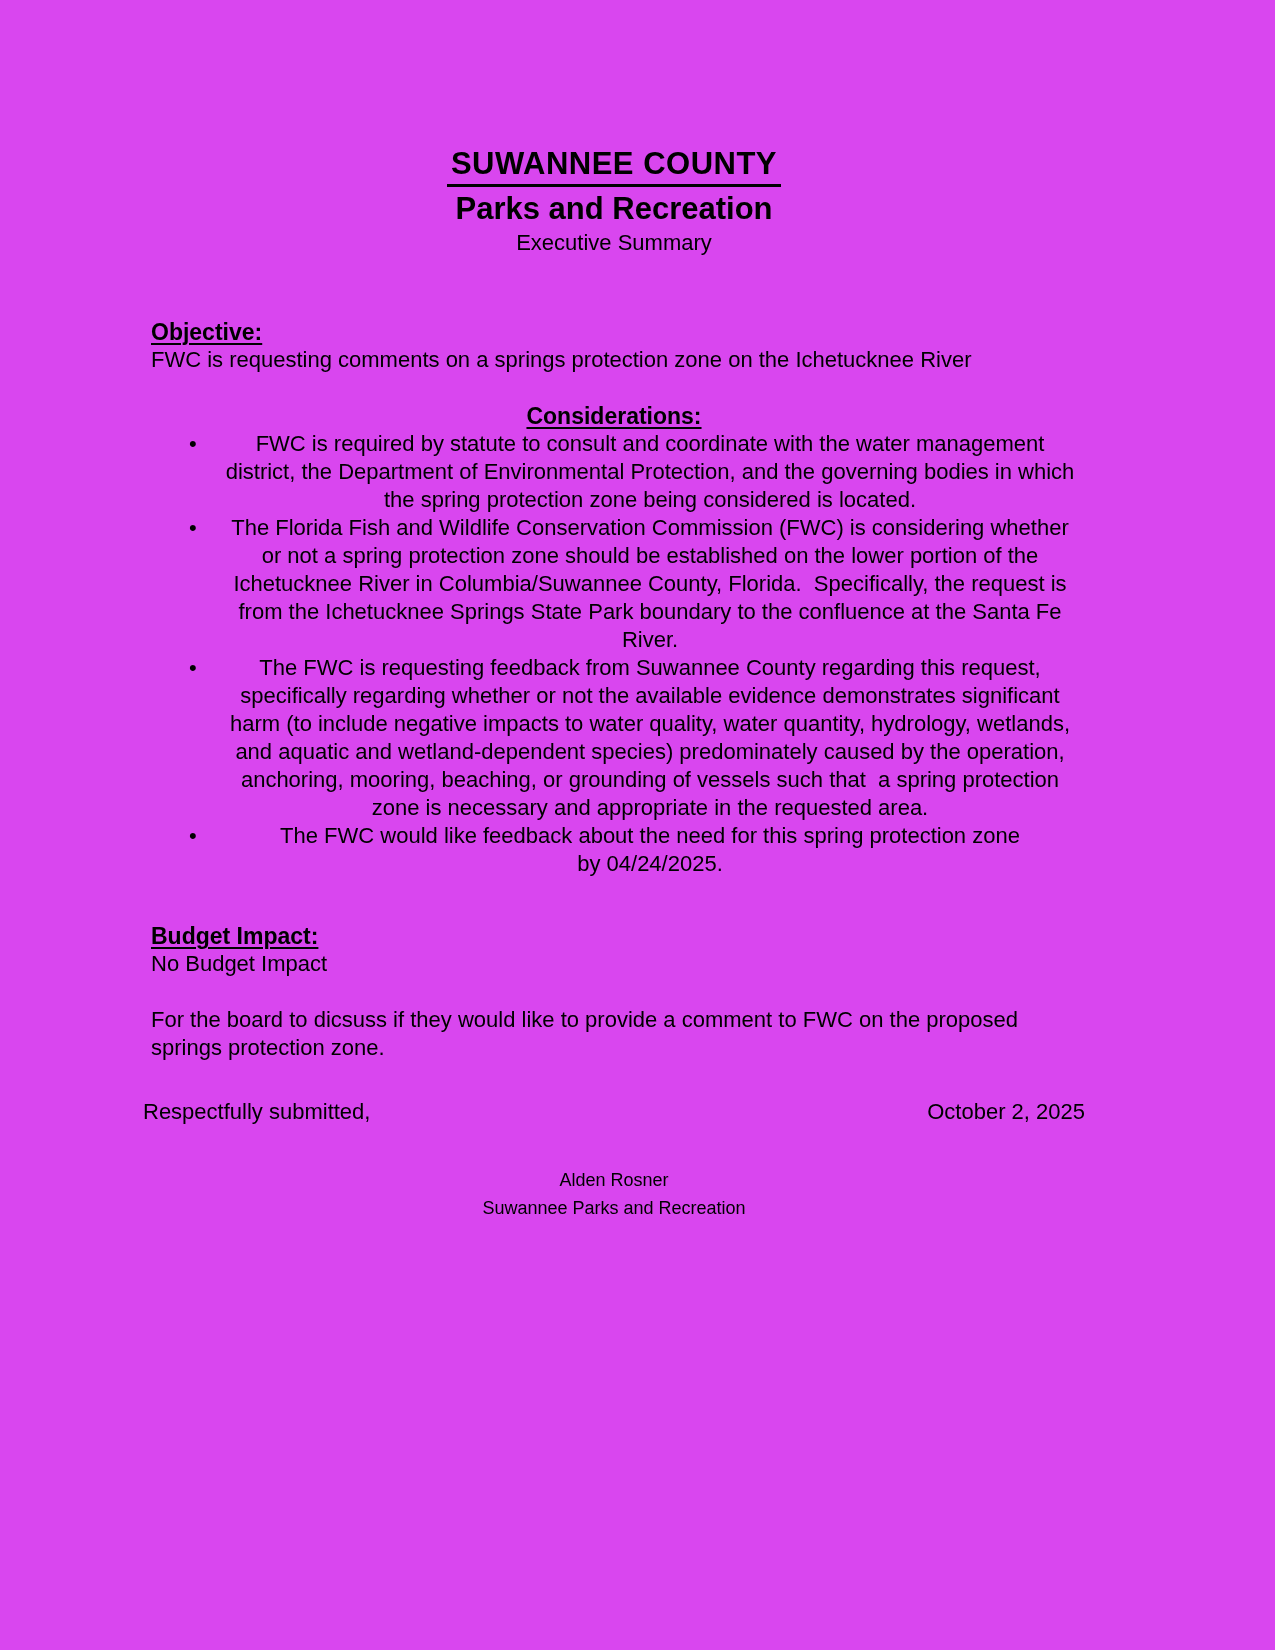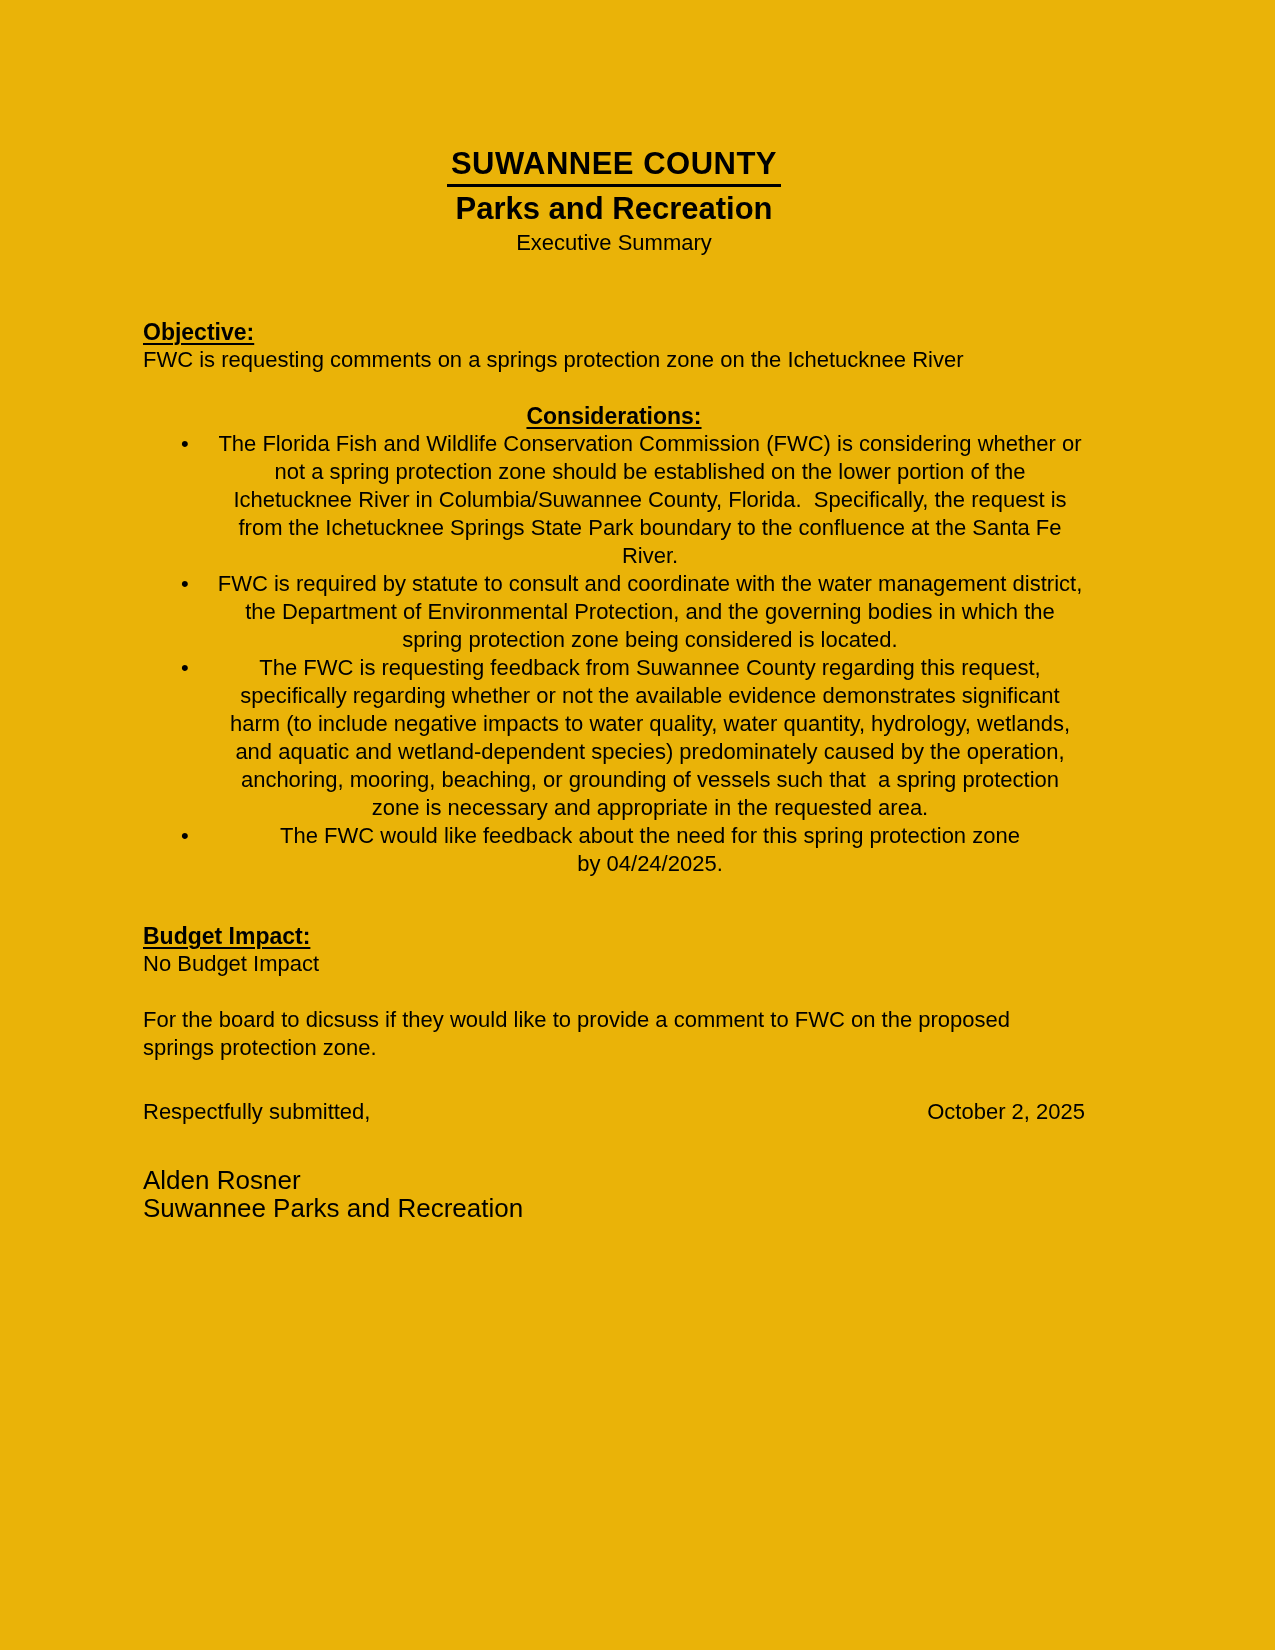--- a/index.html
+++ b/index.html
@@ -7,21 +7,21 @@
   body {
     width: 1275px;
     height: 1650px;
     font-family: "Liberation Sans", sans-serif;
     color: #000000;
     -webkit-font-smoothing: antialiased;
   }
   .page {
     width: 1275px;
     height: 1650px;
-    background: #eab308;
+    background: #d946ef;
     padding: 146px 190px 0 143px;
     overflow: hidden;
   }
 
   
   .doc-header { text-align: center; margin-bottom: 62px; }
   .title-wrap { line-height: 1.15; }
   .doc-title {
     display: inline-block;
     font-size: 31px;
@@ -49,21 +49,21 @@
     line-height: 28px;
     text-decoration: underline;
     text-decoration-thickness: 2px;
     text-underline-offset: 3px;
   }
   .body-text {
     font-size: 22px;
     line-height: 28px;
     white-space: pre-wrap;
   }
-  .sec { margin: 0; }
+  .sec { margin: 8px; }
   .sec-objective      { margin-bottom: 28px; }
   .sec-considerations { margin-bottom: 44px; text-align: center; }
   .sec-budget         { margin-bottom: 28px; }
   .sec-recommendation { margin-bottom: 36px; }
 
   ul.bullets { list-style: none; }
   li.bullet {
     position: relative;
     font-size: 22px;
     line-height: 28px;
@@ -81,22 +81,23 @@
   .sig-row {
     display: flex;
     justify-content: space-between;
     align-items: baseline;
     font-size: 22px;
     line-height: 28px;
     margin-bottom: 40px;
     text-align: center;
   }
   .sig-name, .sig-org {
-    font-size: 26px;
+    font-size: 18px;
     line-height: 28px;
+    text-align: center;
   }
 </style>
 </head>
 <body>
 
 <div class="page">
 
   <header class="doc-header">
     <div class="title-wrap">
       <span class="doc-title">SUWANNEE COUNTY</span>
@@ -106,22 +107,22 @@
   </header>
 
   <section class="sec sec-objective">
     <h3 class="sec-heading">Objective:</h3>
     <p class="body-text">FWC is requesting comments on a springs protection zone on the Ichetucknee River</p>
   </section>
 
   <section class="sec sec-considerations">
     <h3 class="sec-heading">Considerations:</h3>
     <ul class="bullets">
+      <li class="bullet">FWC is required by statute to consult and coordinate with the water management district, the Department of Environmental Protection, and the governing bodies in which the spring protection zone being considered is located.</li>
       <li class="bullet">The Florida Fish and Wildlife Conservation Commission (FWC) is considering whether or not a spring protection zone should be established on the lower portion of the Ichetucknee River in Columbia/Suwannee County, Florida.  Specifically, the request is from the Ichetucknee Springs State Park boundary to the confluence at the Santa Fe River.</li>
-      <li class="bullet">FWC is required by statute to consult and coordinate with the water management district, the Department of Environmental Protection, and the governing bodies in which the spring protection zone being considered is located.</li>
       <li class="bullet">The FWC is requesting feedback from Suwannee County regarding this request, specifically regarding whether or not the available evidence demonstrates significant harm (to include negative impacts to water quality, water quantity, hydrology, wetlands, and aquatic and wetland-dependent species) predominately caused by the operation, anchoring, mooring, beaching, or grounding of vessels such that  a spring protection zone is necessary and appropriate in the requested area.</li>
       <li class="bullet">The FWC would like feedback about the need for this spring protection zone
 by 04/24/2025.</li>
     </ul>
   </section>
 
   <section class="sec sec-budget">
     <h3 class="sec-heading">Budget Impact:</h3>
     <p class="body-text">No Budget Impact</p>
   </section>

